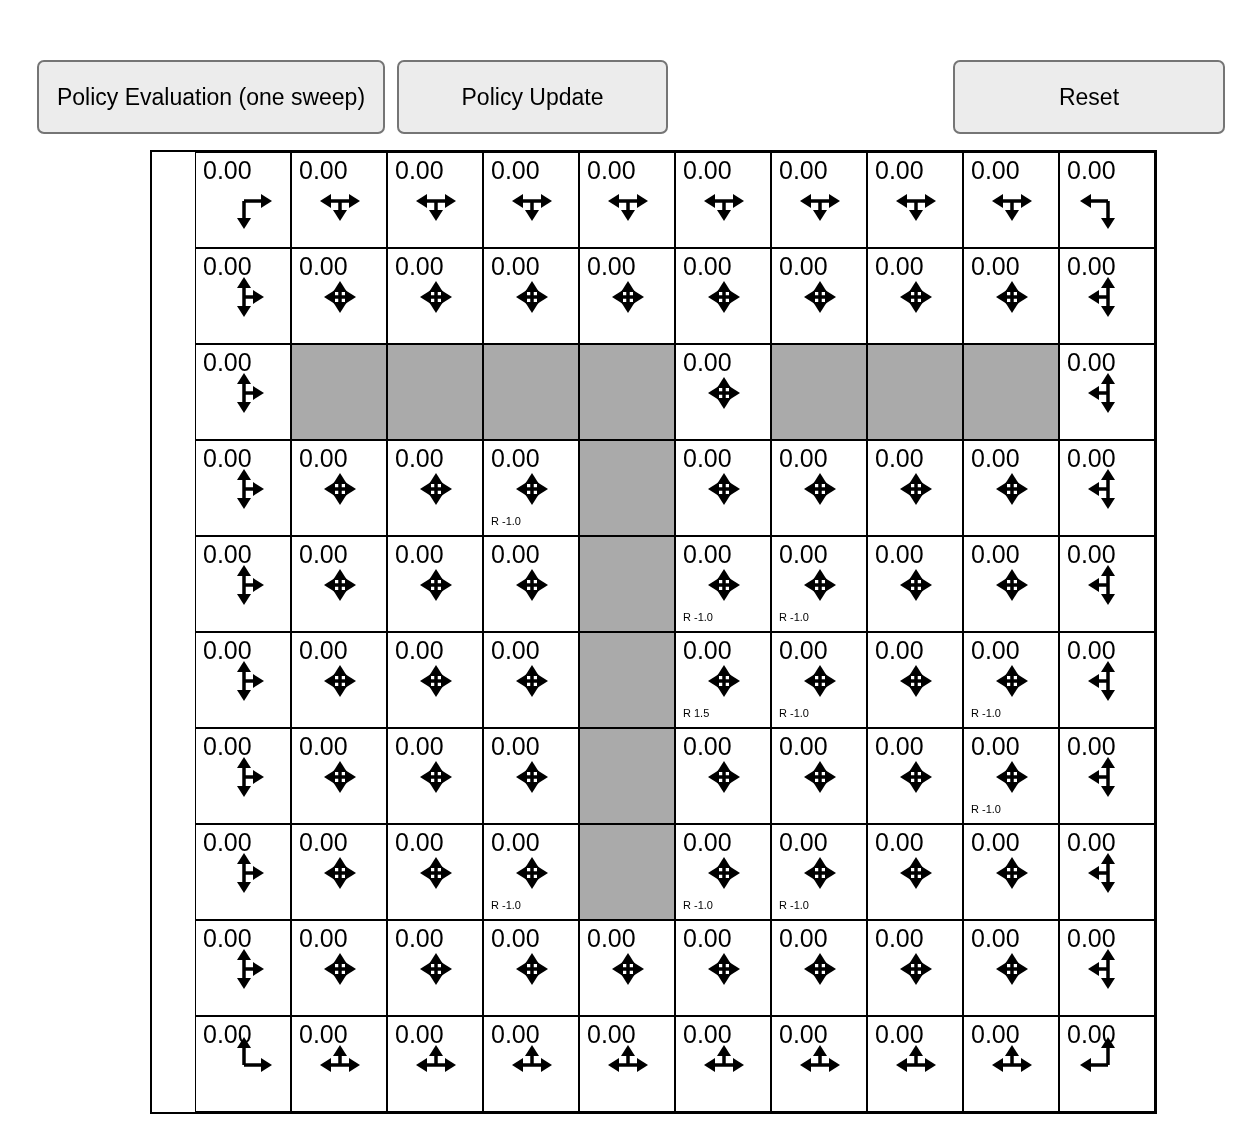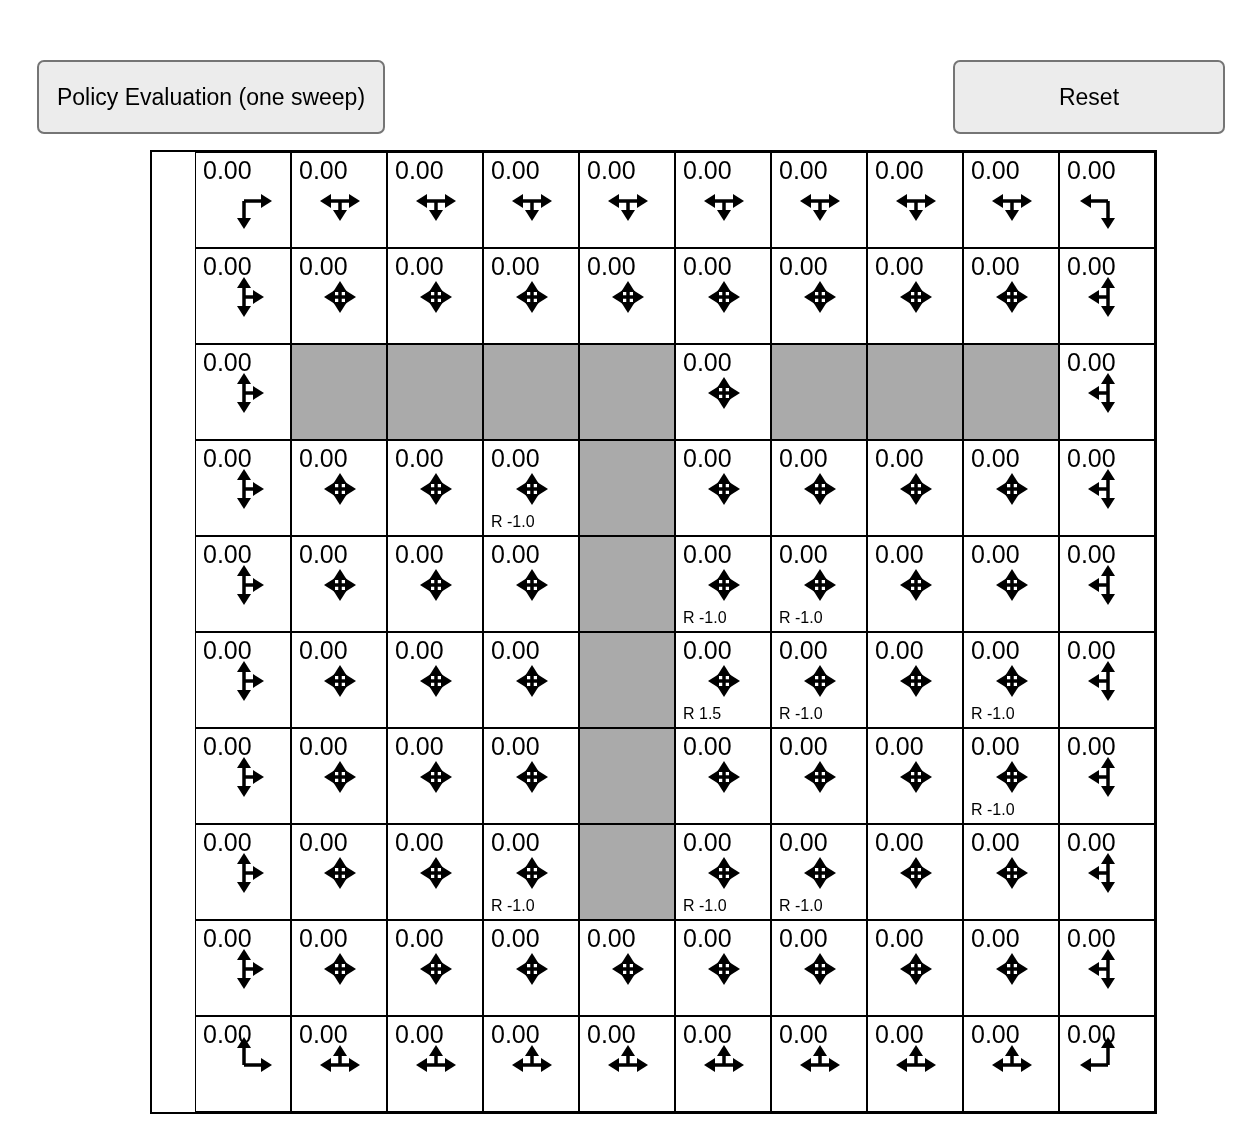--- a/index.html
+++ b/index.html
@@ -48,30 +48,31 @@
     background:#ffffff;
   }
   .cell.wall{background:var(--wall);}
   .val{
     position:absolute;left:7px;top:3px;
     font-size:25px;line-height:28px;color:var(--ink);
     white-space:nowrap;
   }
   .reward{
     position:absolute;left:7px;bottom:5px;
-    font-size:16px;line-height:17px;color:var(--ink);
+    font-size:11px;line-height:17px;color:var(--ink);
     white-space:nowrap;
   }
   svg.arrows{position:absolute;left:0;top:0;pointer-events:none;}
 </style>
 </head>
 <body>
 
 <div class="toolbar">
   <button class="btn btn-0">Policy Evaluation (one sweep)</button>
+  <button class="btn btn-1">Policy Update</button>
   <button class="btn btn-3">Reset</button>
 </div>
 
 <div id="grid" class="grid">
     <div class="cell">
       <div class="val">0.00</div>
       <svg class="arrows" width="96" height="96" viewBox="0 0 96 96">
         <g>
           <line x1="48" y1="48" x2="70" y2="48" stroke="#000000" stroke-width="3.5"></line>
           <polygon points="76,48 65,55 65,41" fill="#000000"></polygon>

